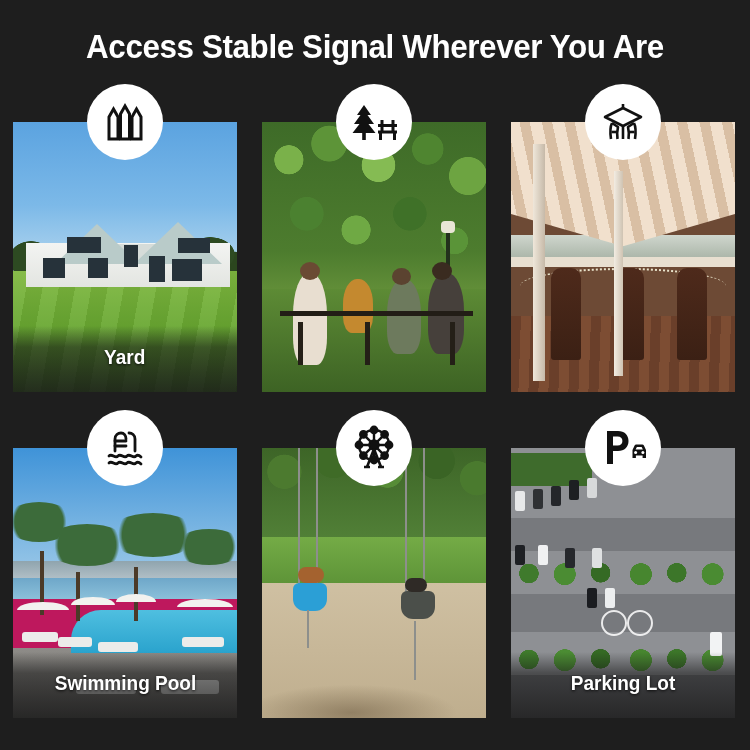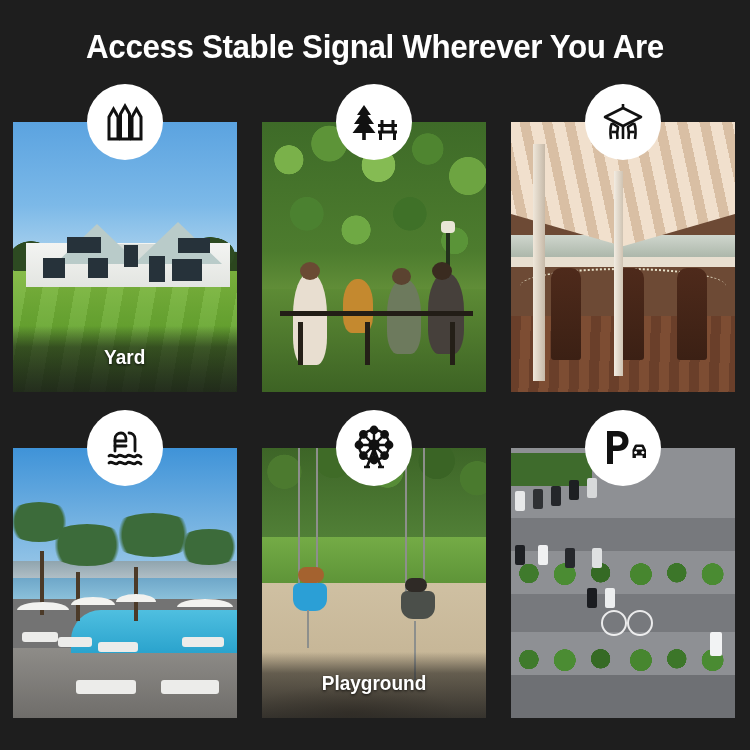--- a/index.html
+++ b/index.html
@@ -32,21 +32,21 @@
     grid-template-rows:repeat(2, 270px);
     column-gap:25px;
     row-gap:56px;
   }
 
   .card { position:relative; width:224px; height:270px; overflow:visible; }
 
   .photo {
     position:absolute; inset:0;
     overflow:hidden;
-    background:#737373;
+    background:#be185d;
   }
   .photo .scene { position:absolute; inset:0; }
 
   
   .caption-band {
     position:absolute; left:0; right:0; bottom:0; height:66px;
     background:linear-gradient(to bottom, rgba(20,20,20,0) 0%, rgba(22,22,22,0.55) 32%, rgba(24,24,24,0.82) 100%);
     display:flex; align-items:center; justify-content:center;
     pointer-events:none;
   }
@@ -319,20 +319,23 @@
           <div class="umbrella" style="left:26%;top:55%;width:44px;"></div>
           <div class="umbrella" style="left:46%;top:54%;width:40px;"></div>
           <div class="umbrella" style="right:2%;top:56%;width:56px;"></div>
           <div class="lounger" style="left:4%;top:68%;width:36px;"></div>
           <div class="lounger" style="left:20%;top:70%;width:34px;"></div>
           <div class="lounger" style="left:38%;top:72%;width:40px;"></div>
           <div class="lounger" style="right:6%;top:70%;width:42px;"></div>
           <div class="lounger" style="left:28%;top:86%;width:60px;height:14px;"></div>
           <div class="lounger" style="right:8%;top:86%;width:58px;height:14px;"></div>
         </div>
+        <div class="caption-band">
+          <span class="caption">Swimming Pool</span>
+        </div>
       </div>
       <div class="badge">
         <svg width="48" height="42" viewBox="0 0 48 42" fill="none" stroke="#111" stroke-width="2.8" stroke-linecap="round">
           <path d="M14 24 V12 C14 8 17 6 20 6 C23 6 25 8.5 25 12"></path>
           <path d="M34 24 V12 C34 8 31 6 28 6"></path>
           <path d="M14 14 H25"></path>
           <path d="M14 19 H25"></path>
           <path d="M8 29 C11 26 14 32 17 29 C20 26 23 32 26 29 C29 26 32 32 35 29 C37 27 39 29 40 30"></path>
           <path d="M8 36 C11 33 14 39 17 36 C20 33 23 39 26 36 C29 33 32 39 35 36 C37 34 39 36 40 37"></path>
         </svg>
@@ -348,23 +351,20 @@
           <div class="chain" style="left:16%;top:0;height:53%;"></div>
           <div class="chain" style="left:24%;top:0;height:52%;"></div>
           <div class="chain" style="left:64%;top:0;height:56%;"></div>
           <div class="chain" style="left:72%;top:0;height:55%;"></div>
           <div class="swing" style="left:14%;top:50%;background:#2b9fd6;"></div>
           <div class="swing" style="left:62%;top:53%;background:#4b4f4a;"></div>
           <div class="person" style="left:16%;top:44%;width:26px;height:16px;background:#a4622f;border-radius:8px;"></div>
           <div class="person" style="left:64%;top:48%;width:22px;height:14px;background:#2f2a26;border-radius:8px;"></div>
           <div class="chain" style="left:20%;top:60%;height:14%;"></div>
           <div class="chain" style="left:68%;top:64%;height:22%;"></div>
-        </div>
-        <div class="caption-band">
-          <span class="caption">Playground</span>
         </div>
       </div>
       <div class="badge">
         <svg width="48" height="46" viewBox="0 0 48 46" fill="none" stroke="#111" stroke-width="2.4">
           <circle cx="24" cy="20" r="15"></circle>
           <circle cx="24" cy="20" r="4.6" fill="#111"></circle>
           <path d="M24 5 V35 M9 20 H39 M13.4 9.4 L34.6 30.6 M34.6 9.4 L13.4 30.6"></path>
           <circle cx="24" cy="5" r="3.2" fill="#111"></circle>
           <circle cx="24" cy="35" r="3.2" fill="#111"></circle>
           <circle cx="9" cy="20" r="3.2" fill="#111"></circle>
@@ -397,20 +397,23 @@
           <div class="car" style="left:12%;top:36%;background:#f0f1f2;"></div>
           <div class="car" style="left:24%;top:37%;background:#26282c;"></div>
           <div class="car" style="left:36%;top:37%;background:#dfe1e2;"></div>
           <div class="car" style="left:34%;top:52%;background:#1a1c20;"></div>
           <div class="car" style="left:42%;top:52%;background:#eceeef;"></div>
           <div class="pk-hedge" style="top:72%;"></div>
           <div class="car" style="right:6%;top:68%;background:#f2f3f4;width:12px;height:24px;"></div>
           <div class="pk-circle" style="left:40%;top:60%;"></div>
           <div class="pk-circle" style="left:52%;top:60%;"></div>
         </div>
+        <div class="caption-band">
+          <span class="caption">Parking Lot</span>
+        </div>
       </div>
       <div class="badge">
         <svg width="48" height="44" viewBox="0 0 48 44" fill="#111">
           <path d="M8 5 H19 C25.5 5 29.5 9 29.5 15 C29.5 21 25.5 25 19 25 H14 V38 H8 Z M14 10.5 V19.5 H18.6 C21.6 19.5 23.4 17.9 23.4 15 C23.4 12.1 21.6 10.5 18.6 10.5 Z"></path>
           <path d="M33.5 24 L35.6 19.6 C35.9 19 36.5 18.6 37.2 18.6 H43.3 C44 18.6 44.6 19 44.9 19.6 L47 24 V32 H43.6 V29.6 H36.9 V32 H33.5 Z M36.6 23.6 H43.9 L42.6 21 H37.9 Z"></path>
           <circle cx="36.6" cy="26.6" r="1.5" fill="#fff"></circle>
           <circle cx="43.9" cy="26.6" r="1.5" fill="#fff"></circle>
         </svg>
       </div>
     </div>

